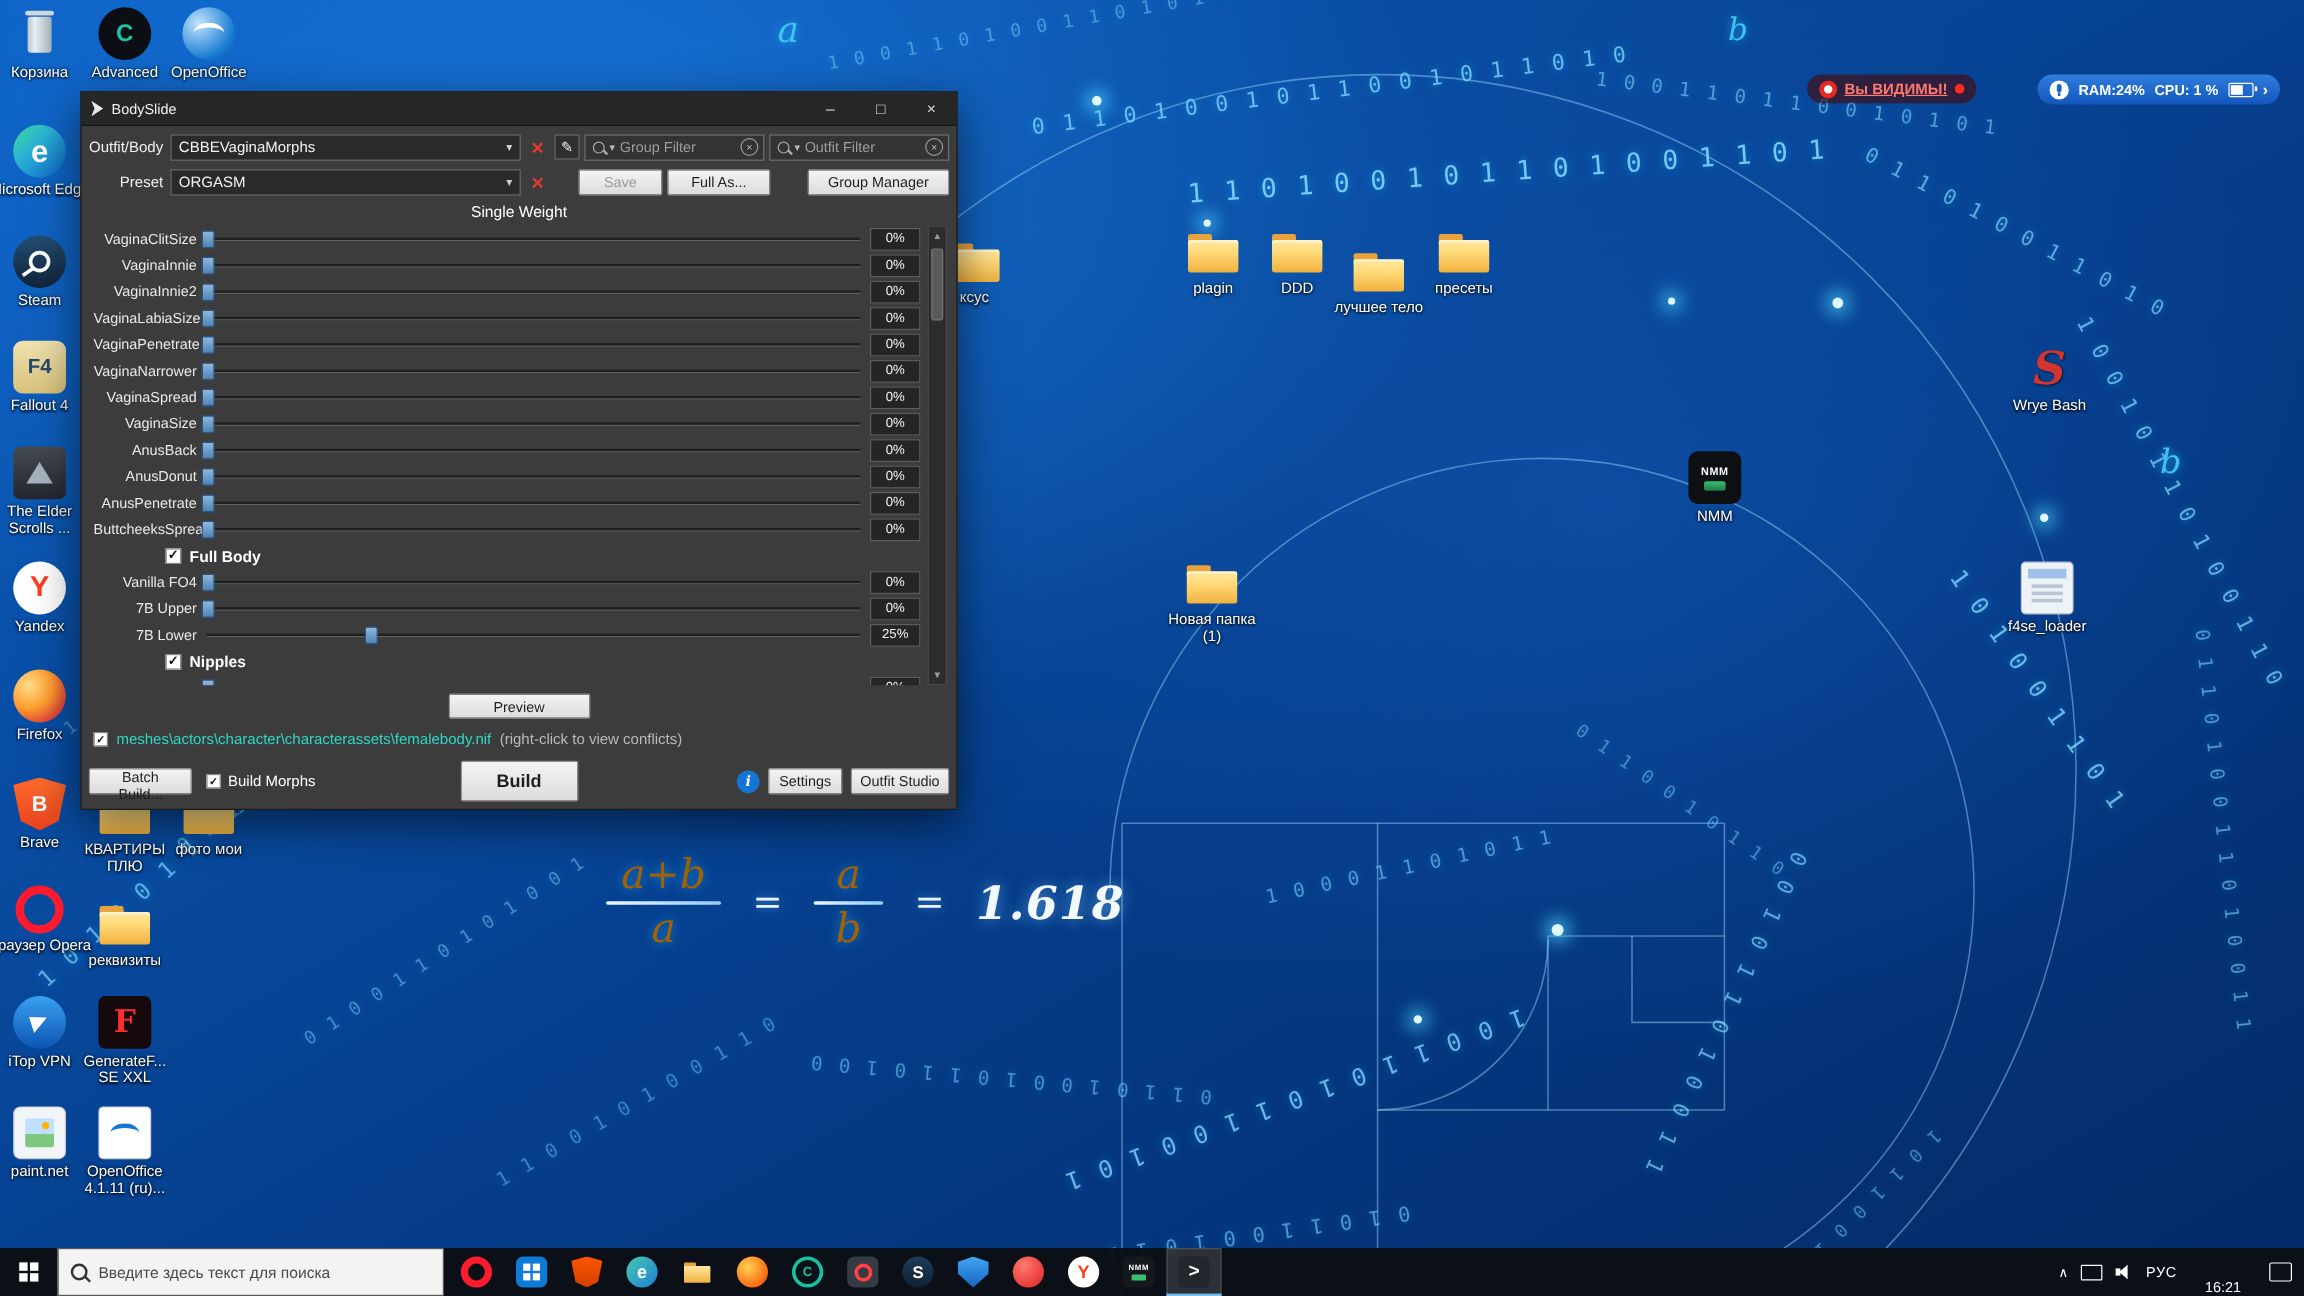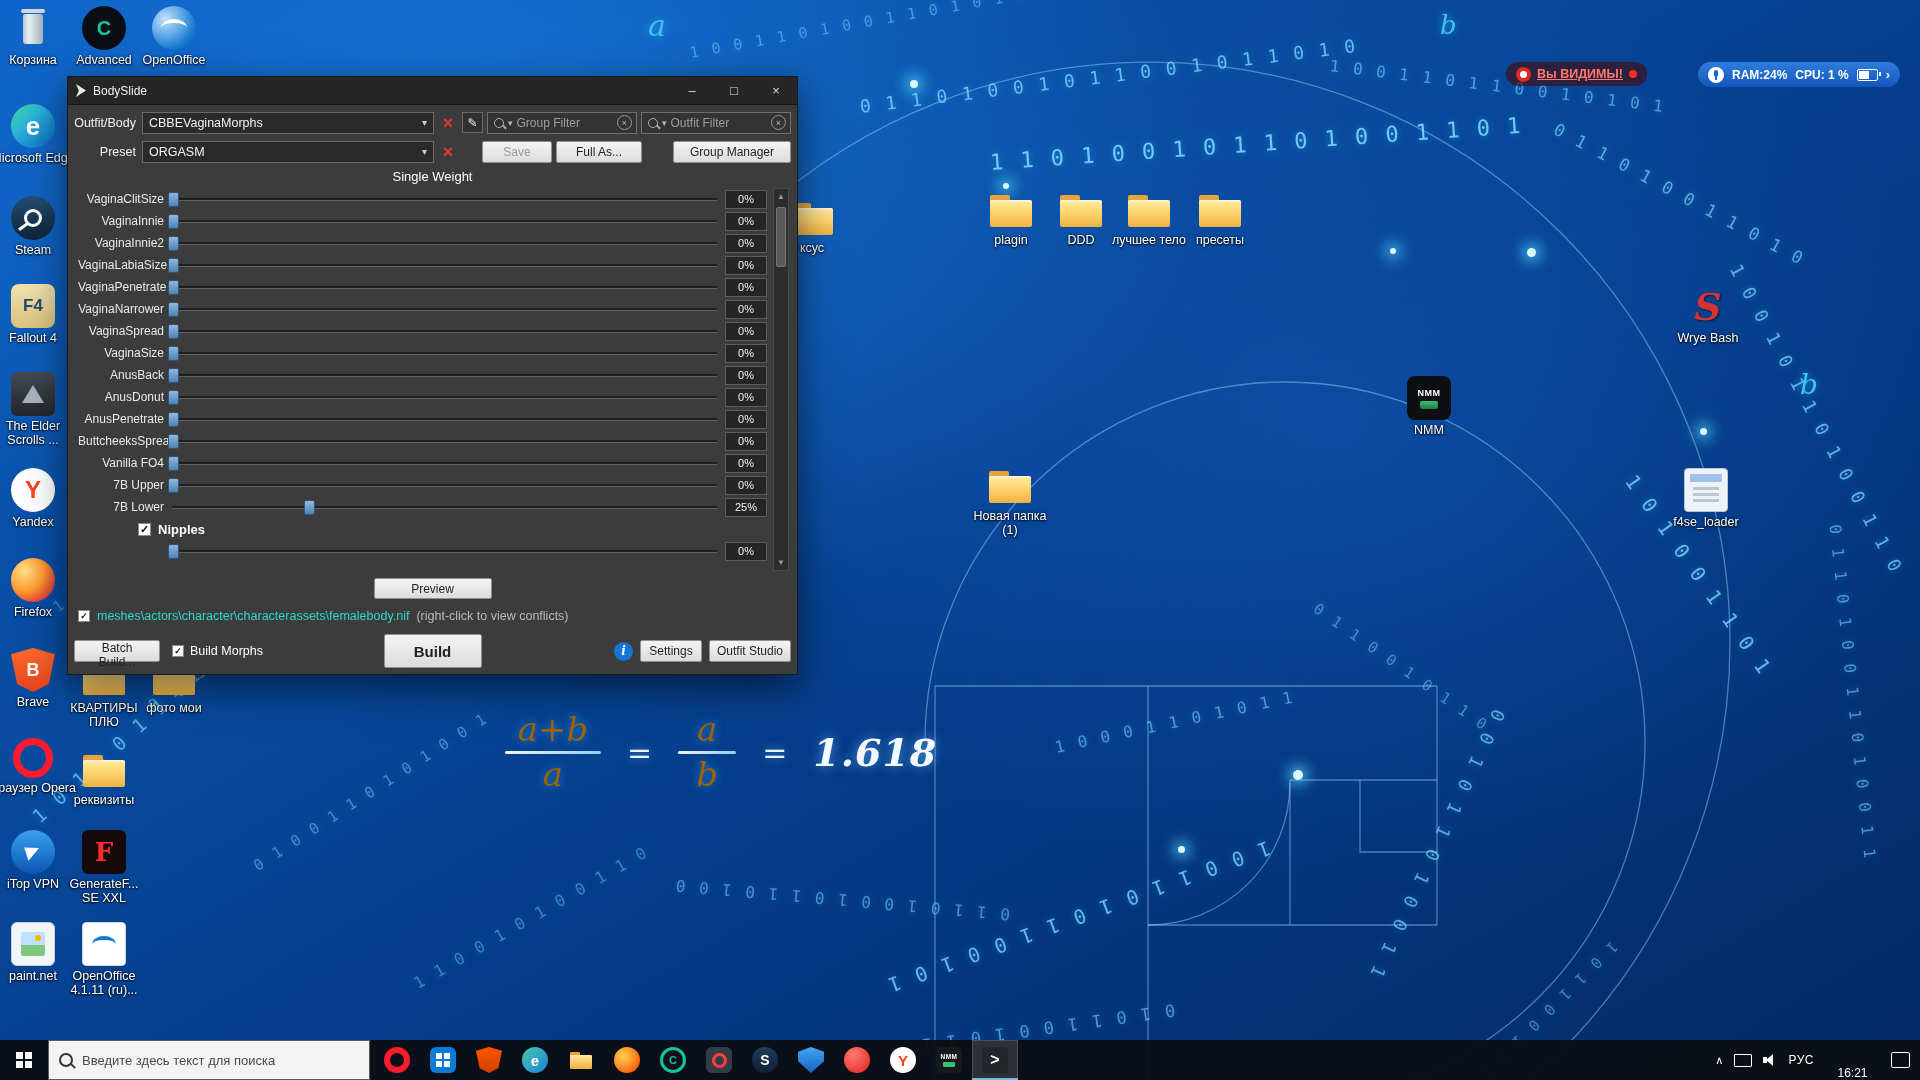--- a/index.html
+++ b/index.html
@@ -358,21 +358,21 @@
       <div class="dlabel">ксус</div>
     </div>
     <div class="dicon" style="left: 968px; top: 192px;">
       <div class="ic ic-folder"></div>
       <div class="dlabel">plagin</div>
     </div>
     <div class="dicon" style="left: 1038px; top: 192px;">
       <div class="ic ic-folder"></div>
       <div class="dlabel">DDD</div>
     </div>
-    <div class="dicon" style="left: 1106px; top: 192px;">
+    <div class="dicon" style="left: 1106px; top: 208px;">
       <div class="ic ic-folder"></div>
       <div class="dlabel">лучшее тело</div>
     </div>
     <div class="dicon" style="left: 1177px; top: 192px;">
       <div class="ic ic-folder"></div>
       <div class="dlabel">пресеты</div>
     </div>
     <div class="dicon" style="left: 967px; top: 468px;">
       <div class="ic ic-folder"></div>
       <div class="dlabel">Новая папка (1)</div>
@@ -514,20 +514,24 @@
             <div class="sthumb" style="left: calc(0% - 4px);"></div>
           </div>
           <span class="sval">0%</span>
         </div>
         <div class="srow">
           <span class="slabel">ButtcheeksSpread</span>
           <div class="strack">
             <div class="sthumb" style="left: calc(0% - 4px);"></div>
           </div>
           <span class="sval">0%</span>
+        </div>
+        <div class="sechead">
+          <span class="cb checked"></span>
+          <span class="seclabel">Full Body</span>
         </div>
         <div class="srow">
           <span class="slabel">Vanilla FO4</span>
           <div class="strack">
             <div class="sthumb" style="left: calc(0% - 4px);"></div>
           </div>
           <span class="sval">0%</span>
         </div>
         <div class="srow">
           <span class="slabel">7B Upper</span>

